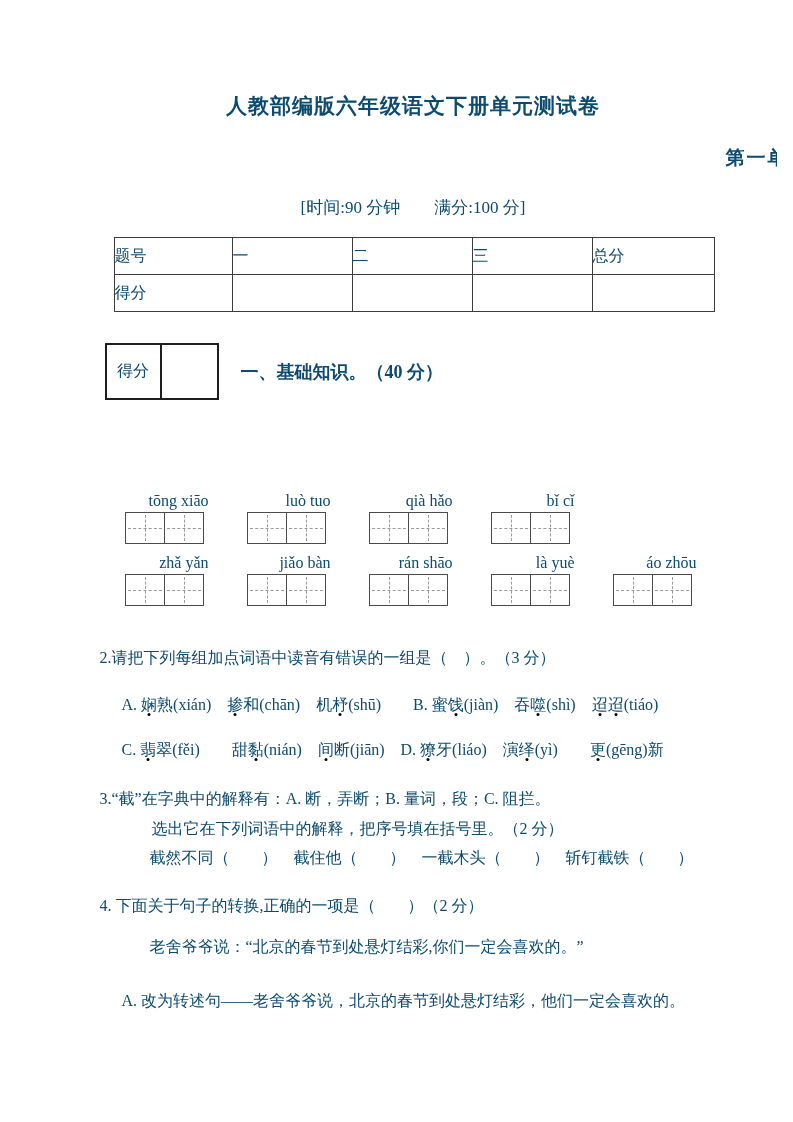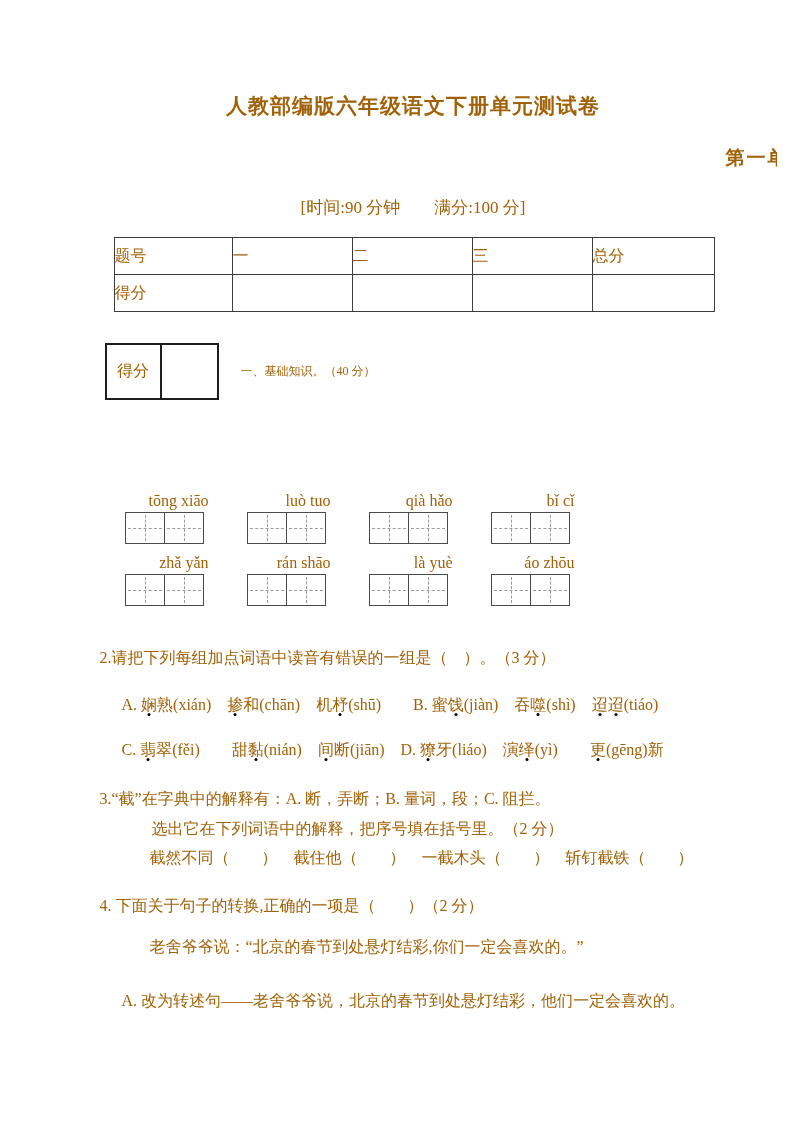--- a/index.html
+++ b/index.html
@@ -1,37 +1,37 @@
 <!DOCTYPE html>
 <html><head>
 <meta charset="utf-8">
 <style>
   * { margin:0; padding:0; box-sizing:border-box; }
   html, body { background:#ffffff; }
   .page {
     position:relative; width:760px; height:1122px; margin:0 auto;
-    background:#ffffff; color:#a16207; overflow:hidden;
+    background:#ffffff; color:#0c4a6e; overflow:hidden;
     font-family:"Liberation Serif","DejaVu Serif",serif;
   }
   .abs { position:absolute; }
   .title    { width:793px; top:92px;  left:0; text-align:center; font-size:21px; font-weight:bold; letter-spacing:1px; }
   .subtitle { width:793px; top:145px; left:0; text-align:right; font-size:19px; font-weight:bold; letter-spacing:2px; }
   .meta     { width:793px; top:196px; left:0; text-align:center; font-size:17px; }
 
   table.score-table { left:97px; top:237px; border-collapse:collapse; table-layout:fixed; }
   table.score-table td {
     border:1px solid #3c3c3c; height:37px; 
     font-size:16px; font-weight:normal; background:#fff;
   }
 
   .score-section { left:88px; top:343px; display:flex; align-items:center; }
   .score-box { display:flex; border:2px solid #1e1e1e; height:57px; background:#fff; }
   .score-box-label { width:55px; display:flex; align-items:center; justify-content:center; font-size:16px; border-right:2px solid #1e1e1e; }
   .score-box-blank { width:55px; }
-  .section-title { margin-left:22px; font-size:12px; font-weight:normal; }
+  .section-title { margin-left:22px; font-size:18px; font-weight:bold; }
 
   .q-line { font-size:16px; line-height:22px; white-space:pre; }
   .q1-prompt { left:90px;  top:446px; }
   .q2-prompt { left:83px;  top:647px; }
   .q2-ab     { left:105px; top:694px; }
   .q2-cd     { left:105px; top:739px; }
   .q3-l1     { left:83px;  top:788px; }
   .q3-l2     { left:106px; top:818px;margin-left:29px; }
   .q3-l3     { left:133px; top:847px; }
   .q4-l1     { left:83px;  top:895px; }
@@ -132,20 +132,27 @@
     </div>
     <div class="py-row">
       <div class="py-group">
         <div class="py-label">zhǎ yǎn</div>
         <div class="grid-group">
             <div class="gbox"></div>
             <div class="gbox"></div>
           </div>
       </div>
       <div class="py-group">
+        <div class="py-label">jiǎo bàn</div>
+        <div class="grid-group">
+            <div class="gbox"></div>
+            <div class="gbox"></div>
+          </div>
+      </div>
+      <div class="py-group">
         <div class="py-label">rán shāo</div>
         <div class="grid-group">
             <div class="gbox"></div>
             <div class="gbox"></div>
           </div>
       </div>
       <div class="py-group">
         <div class="py-label">là yuè</div>
         <div class="grid-group">
             <div class="gbox"></div>

